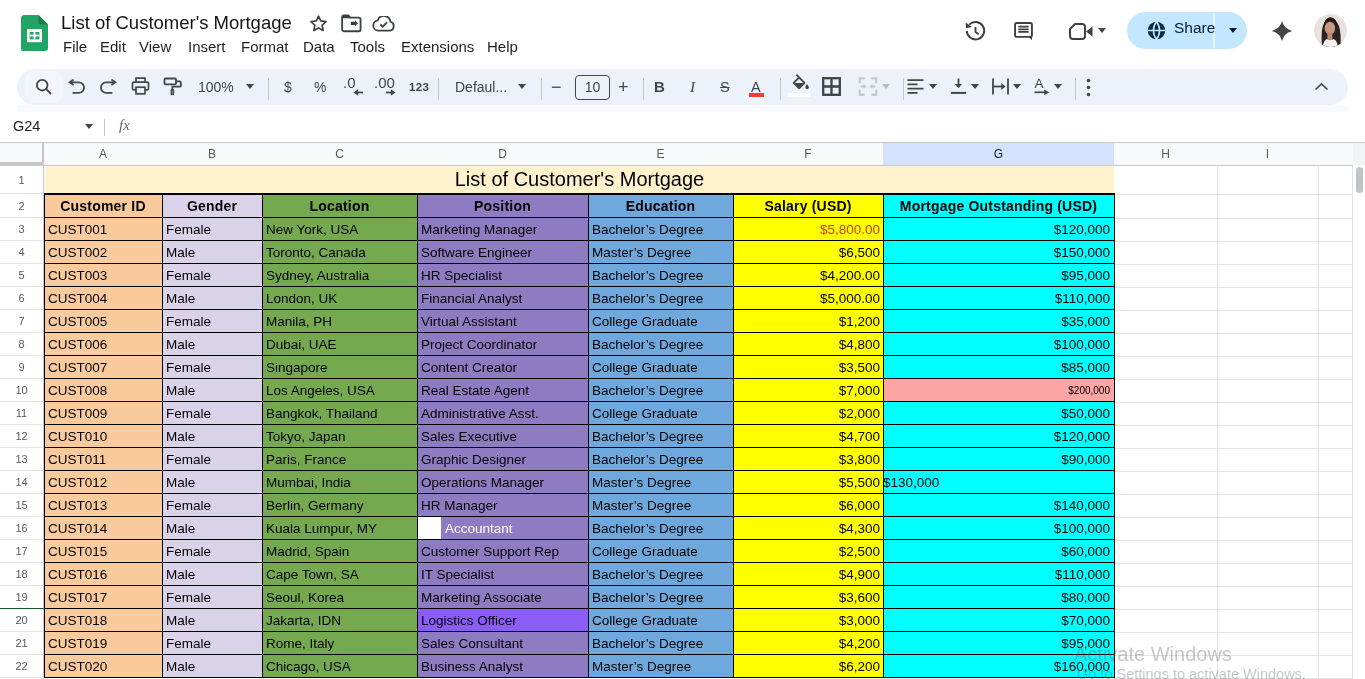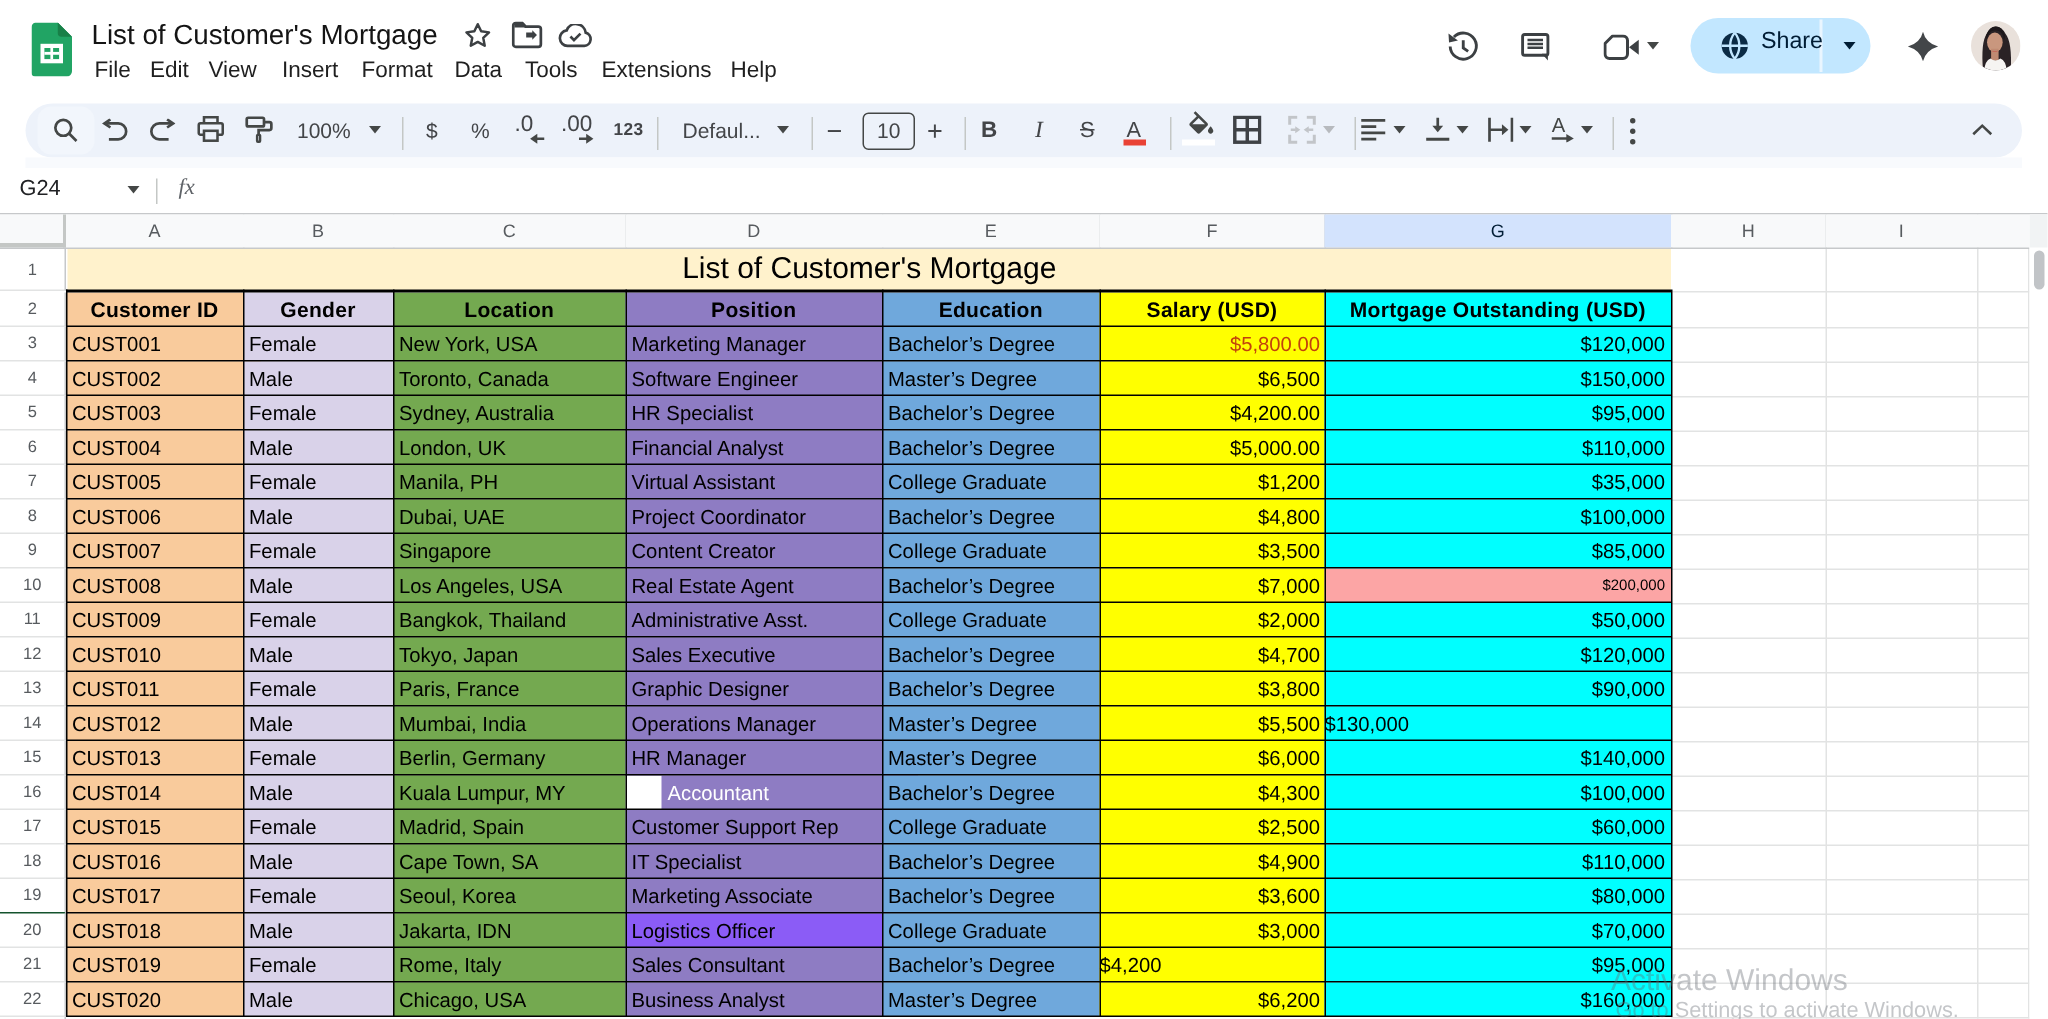--- a/index.html
+++ b/index.html
@@ -389,21 +389,21 @@
 <div style="position:absolute;left:262px;top:609px;width:155px;height:23px;background:#74a950;color:#000;font-size:13.5px;text-align:left;padding-left:4px;line-height:23px;box-sizing:border-box;white-space:nowrap;overflow:hidden;">Jakarta, IDN</div>
 <div style="position:absolute;left:417px;top:609px;width:171px;height:23px;background:#8b5cf6;color:#000;font-size:13.5px;text-align:left;padding-left:4px;line-height:23px;box-sizing:border-box;white-space:nowrap;overflow:hidden;">Logistics Officer</div>
 <div style="position:absolute;left:588px;top:609px;width:145px;height:23px;background:#6fa8dc;color:#000;font-size:13.5px;text-align:left;padding-left:4px;line-height:23px;box-sizing:border-box;white-space:nowrap;overflow:hidden;">College Graduate</div>
 <div style="position:absolute;left:733px;top:609px;width:150px;height:23px;background:#ffff00;color:#000;font-size:13.5px;text-align:right;padding-right:3px;line-height:23px;box-sizing:border-box;white-space:nowrap;overflow:hidden;">$3,000</div>
 <div style="position:absolute;left:883px;top:609px;width:231px;height:23px;background:#00ffff;color:#000;font-size:13.5px;text-align:right;padding-right:4px;line-height:23px;box-sizing:border-box;white-space:nowrap;overflow:hidden;">$70,000</div>
 <div style="position:absolute;left:44px;top:632px;width:118px;height:23px;background:#f9cb9c;color:#000;font-size:13.5px;text-align:left;padding-left:4px;line-height:23px;box-sizing:border-box;white-space:nowrap;overflow:hidden;">CUST019</div>
 <div style="position:absolute;left:162px;top:632px;width:100px;height:23px;background:#d9d2e9;color:#000;font-size:13.5px;text-align:left;padding-left:4px;line-height:23px;box-sizing:border-box;white-space:nowrap;overflow:hidden;">Female</div>
 <div style="position:absolute;left:262px;top:632px;width:155px;height:23px;background:#74a950;color:#000;font-size:13.5px;text-align:left;padding-left:4px;line-height:23px;box-sizing:border-box;white-space:nowrap;overflow:hidden;">Rome, Italy</div>
 <div style="position:absolute;left:417px;top:632px;width:171px;height:23px;background:#8e7cc3;color:#000;font-size:13.5px;text-align:left;padding-left:4px;line-height:23px;box-sizing:border-box;white-space:nowrap;overflow:hidden;">Sales Consultant</div>
 <div style="position:absolute;left:588px;top:632px;width:145px;height:23px;background:#6fa8dc;color:#000;font-size:13.5px;text-align:left;padding-left:4px;line-height:23px;box-sizing:border-box;white-space:nowrap;overflow:hidden;">Bachelor’s Degree</div>
-<div style="position:absolute;left:733px;top:632px;width:150px;height:23px;background:#ffff00;color:#000;font-size:13.5px;text-align:left;padding-right:3px;line-height:23px;box-sizing:border-box;white-space:nowrap;overflow:hidden;">$4,200</div>
+<div style="position:absolute;left:733px;top:632px;width:150px;height:23px;background:#ffff00;color:#000;font-size:13.5px;text-align:right;padding-right:3px;line-height:23px;box-sizing:border-box;white-space:nowrap;overflow:hidden;">$4,200</div>
 <div style="position:absolute;left:883px;top:632px;width:231px;height:23px;background:#00ffff;color:#000;font-size:13.5px;text-align:right;padding-right:4px;line-height:23px;box-sizing:border-box;white-space:nowrap;overflow:hidden;">$95,000</div>
 <div style="position:absolute;left:44px;top:655px;width:118px;height:23px;background:#f9cb9c;color:#000;font-size:13.5px;text-align:left;padding-left:4px;line-height:23px;box-sizing:border-box;white-space:nowrap;overflow:hidden;">CUST020</div>
 <div style="position:absolute;left:162px;top:655px;width:100px;height:23px;background:#d9d2e9;color:#000;font-size:13.5px;text-align:left;padding-left:4px;line-height:23px;box-sizing:border-box;white-space:nowrap;overflow:hidden;">Male</div>
 <div style="position:absolute;left:262px;top:655px;width:155px;height:23px;background:#74a950;color:#000;font-size:13.5px;text-align:left;padding-left:4px;line-height:23px;box-sizing:border-box;white-space:nowrap;overflow:hidden;">Chicago, USA</div>
 <div style="position:absolute;left:417px;top:655px;width:171px;height:23px;background:#8e7cc3;color:#000;font-size:13.5px;text-align:left;padding-left:4px;line-height:23px;box-sizing:border-box;white-space:nowrap;overflow:hidden;">Business Analyst</div>
 <div style="position:absolute;left:588px;top:655px;width:145px;height:23px;background:#6fa8dc;color:#000;font-size:13.5px;text-align:left;padding-left:4px;line-height:23px;box-sizing:border-box;white-space:nowrap;overflow:hidden;">Master’s Degree</div>
 <div style="position:absolute;left:733px;top:655px;width:150px;height:23px;background:#ffff00;color:#000;font-size:13.5px;text-align:right;padding-right:3px;line-height:23px;box-sizing:border-box;white-space:nowrap;overflow:hidden;">$6,200</div>
 <div style="position:absolute;left:883px;top:655px;width:231px;height:23px;background:#00ffff;color:#000;font-size:13.5px;text-align:right;padding-right:4px;line-height:23px;box-sizing:border-box;white-space:nowrap;overflow:hidden;">$160,000</div>
 <div style="position:absolute;left:44px;top:193px;width:1070px;height:2px;background:#000;"></div>
 <div style="position:absolute;left:44px;top:217px;width:1070px;height:1px;background:#000;"></div>

